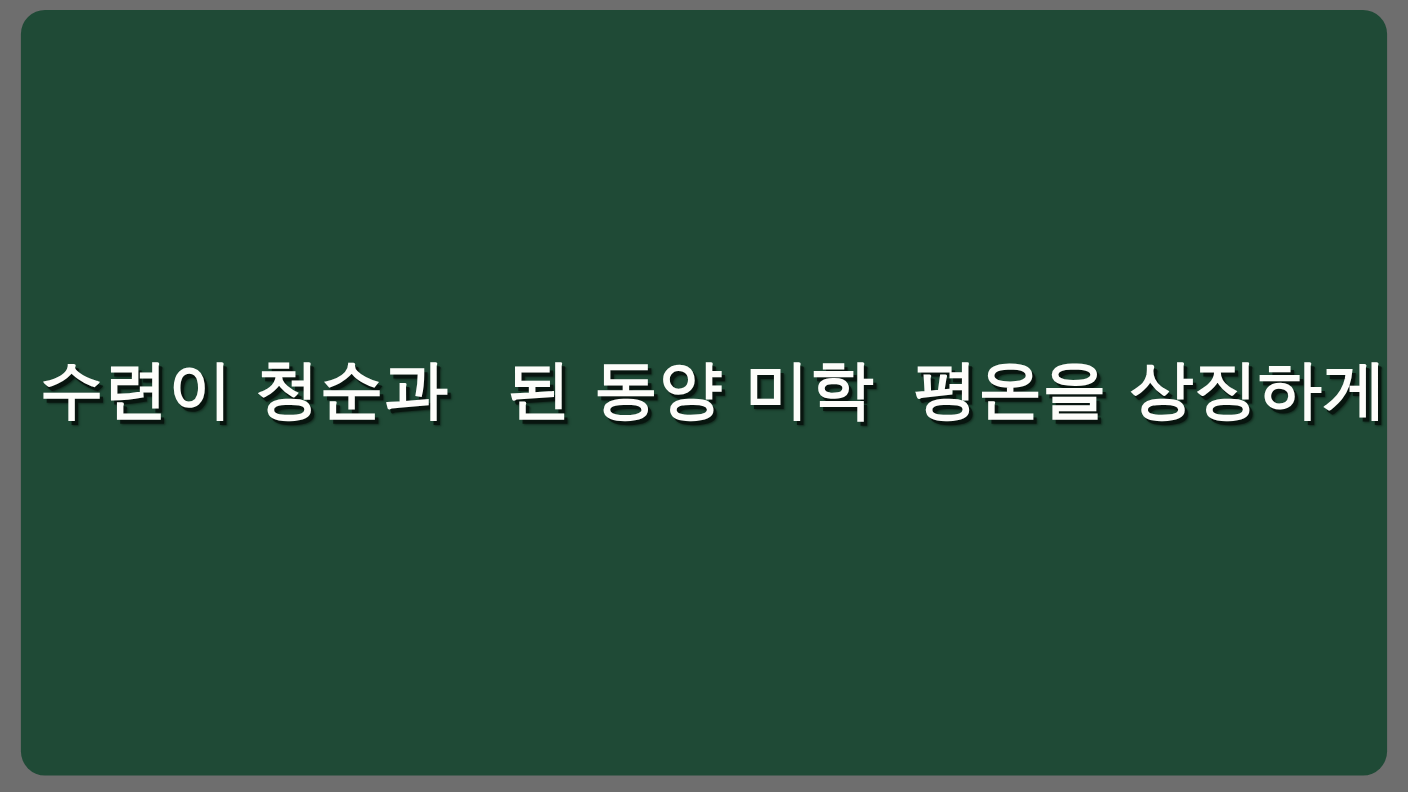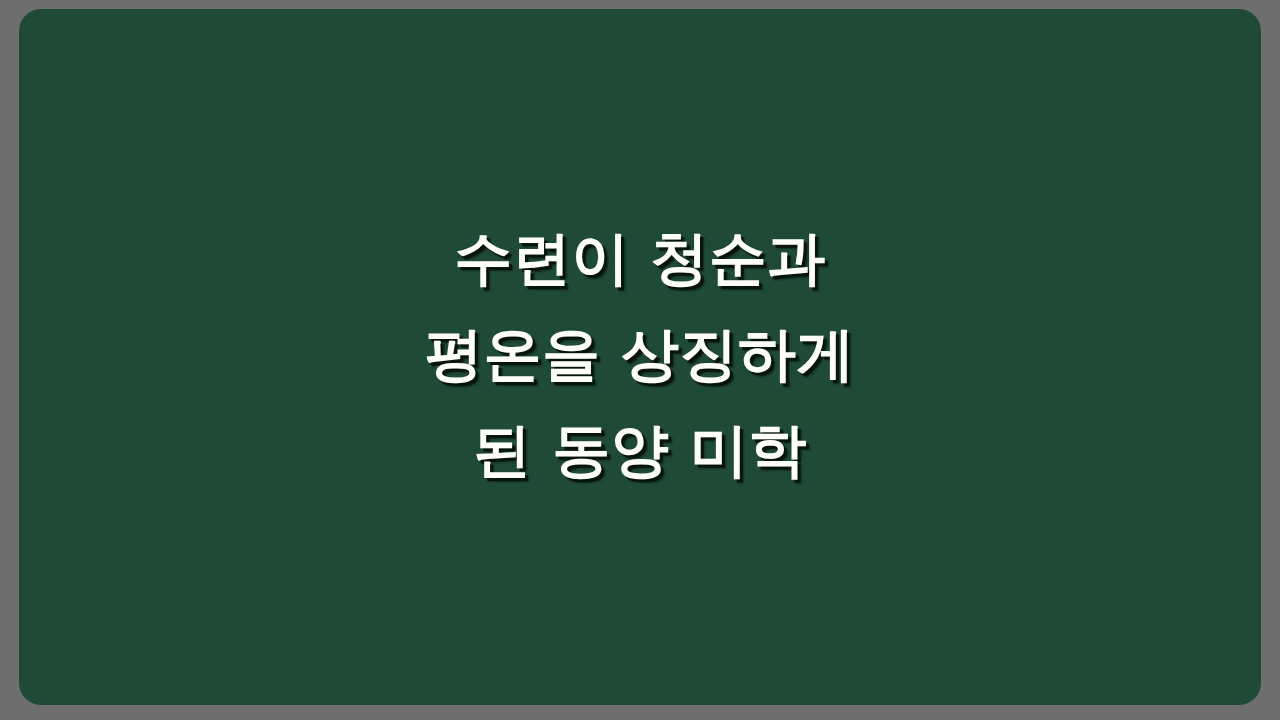--- a/index.html
+++ b/index.html
@@ -36,21 +36,21 @@
   }
 
   
   #caption-block {
     position: absolute;
     left: 0;
     top: 0;
     width: 100%;
     height: 100%;
     display: flex;
-    flex-direction: column;
+    flex-direction: row;
     align-items: center;
     justify-content: center;
     padding-bottom: 6px;
   }
 
   .caption-line {
     display: block;
     width: 100%;
     text-align: center;
     color: #fdfdfa;
@@ -67,19 +67,19 @@
 </style>
 </head>
 <body>
 
 <div id="slide-frame">
 
   <div id="board">
 
     <div id="caption-block">
       <span class="caption-line">수련이 청순과</span>
+      <span class="caption-line">된 동양 미학</span>
       <span class="caption-line">평온을 상징하게</span>
-      <span class="caption-line">된 동양 미학</span>
     </div>
 
   </div>
 
 </div>
 
 </body></html>

